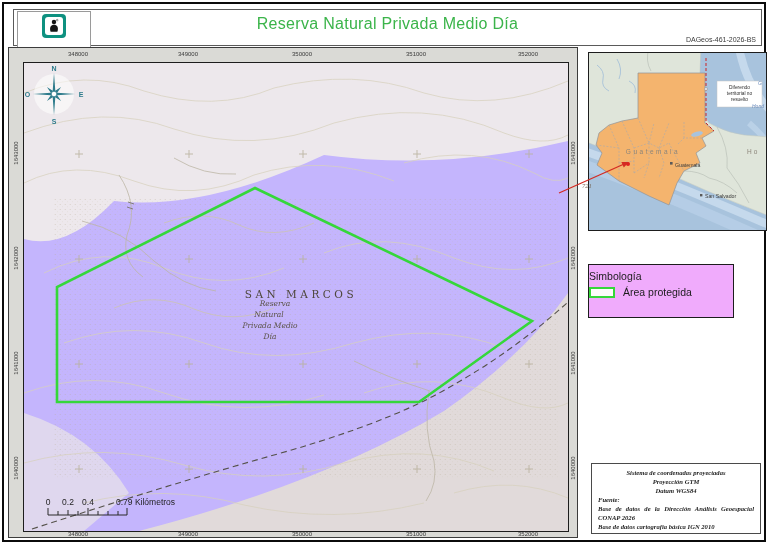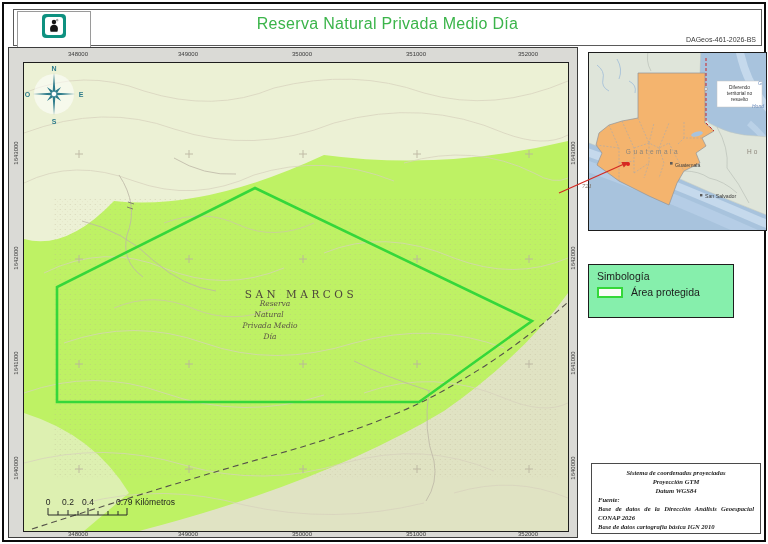--- a/index.html
+++ b/index.html
@@ -18,32 +18,32 @@
   .logo-square{width:24px;height:24px;margin:2px auto 0;background:#0e9180;border-radius:4px;
                display:flex;align-items:center;justify-content:center;}
   .logo-inner{width:18px;height:18px;background:#fff;border-radius:3px;
               display:flex;align-items:center;justify-content:center;}
   .logo-text{font-size:7.5px;font-weight:bold;color:#2f9e47;letter-spacing:1px;margin-top:14px;}
 
   
   .map-frame{position:absolute;left:8px;top:47px;width:568px;height:489px;
              background:#dadad6;border:1px solid #3c3c3c;}
   .map-inner{position:absolute;left:14px;top:14px;width:544px;height:468px;
-             border:1px solid #1d1d1d;background:#bef264;overflow:hidden;}
+             border:1px solid #1d1d1d;background:#c4b5fd;overflow:hidden;}
   .axis-x{position:absolute;font-size:6px;color:#3a3a3a;transform:translateX(-50%);white-space:nowrap;}
   .axis-y{position:absolute;font-size:6px;color:#3a3a3a;white-space:nowrap;
           transform:translate(-50%,-50%) rotate(-90deg);}
 
   
   .inset-box{position:absolute;left:588px;top:52px;width:177px;height:177px;
              border:1px solid #1d1d1d;background:#a8c3dd;overflow:hidden;}
 
   
   .legend{position:absolute;left:588px;top:264px;width:146px;height:54px;
-          background:#86efac;border:1px solid #1d1d1d;box-sizing:border-box;padding:5px 8px;}
+          background:#f0abfc;border:1px solid #1d1d1d;box-sizing:border-box;padding:5px 0;}
   .legend-title{font-size:10.5px;color:#1c1c1c;margin-bottom:4px;}
   .legend-row{display:flex;align-items:center;margin-top:3px;}
   .swatch{width:26px;height:11px;margin-right:8px;box-sizing:border-box;background:#fcfcfa;}
   .swatch-dept{border:1px solid #9a9a92;}
   .swatch-area{border:2px solid #35d73a;}
   .legend-label{font-size:10.5px;color:#1c1c1c;}
 
   
   .credits{position:absolute;left:591px;top:463px;width:170px;height:71px;background:#fff;
            border:1px solid #4a4a4a;box-sizing:border-box;padding:4px 6px;

